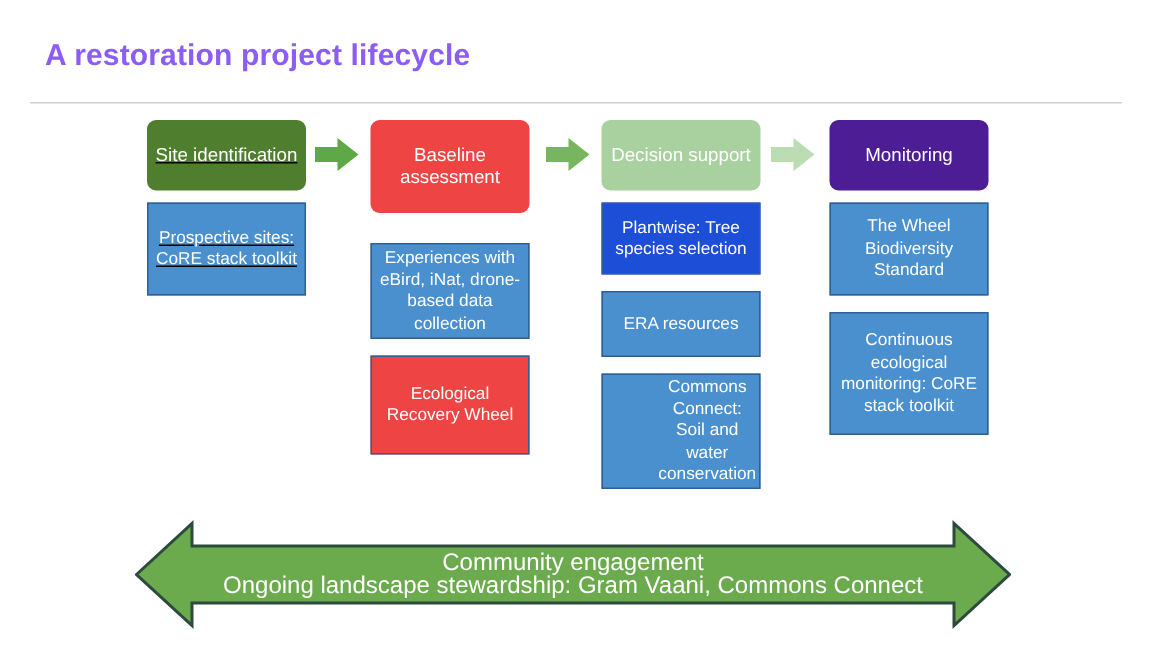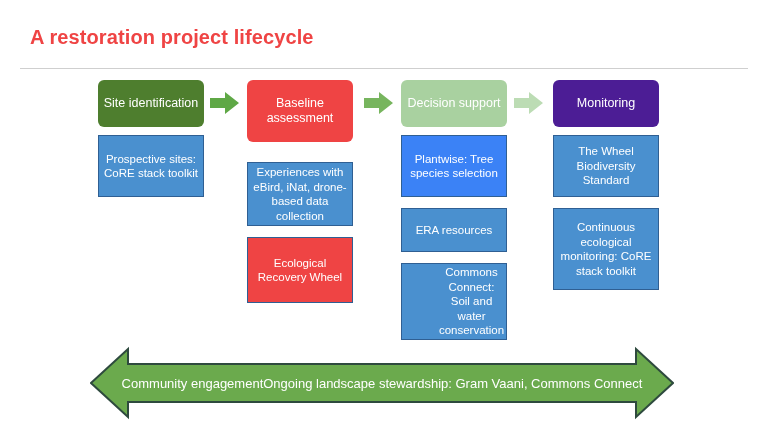--- a/index.html
+++ b/index.html
@@ -38,21 +38,21 @@
     height: 1px;
     background: #cfcfcf;
   }
 
   
   .column {
     position: absolute;
     top: 80px;
     width: 106px;
   }
-  .col-1 { left: 98px; }
+  .col-1 { left: 98px; text-decoration: underline; }
   .col-2 { left: 247px; }
   .col-3 { left: 401px; border-radius: 24px; }
   .col-4 { left: 553px; }
 
   .stage-header {
     width: 106px;
     border-radius: 6px;
     color: #ffffff;
     font-size: 12.5px;
     line-height: 15px;
@@ -100,56 +100,56 @@
     height: 74px;
   }
   .banner svg { display: block; }
   .banner-text {
     position: absolute;
     left: 0;
     top: 0;
     width: 584px;
     height: 74px;
     display: flex;
-    flex-direction: row;
+    flex-direction: column;
     align-items: center;
     justify-content: center;
     color: #ffffff;
-    font-size: 13px;
+    font-size: 16px;
     line-height: 15px;
     text-align: center;
     pointer-events: none;
   }
 </style>
 </head>
 <body>
 
 <div class="slide">
 
-  <div class="slide-title" style="color: #ef4444;">A restoration project lifecycle</div>
+  <div class="slide-title" style="color: #8b5cf6;">A restoration project lifecycle</div>
   <div class="divider" style="background: rgb(207, 207, 207);"></div>
 
   <div class="column col-1">
     <div class="stage-header" style="height: 47px; background: rgb(78, 126, 46);">Site identification</div>
   <div class="node" style="height: 62px; margin-top: 8px; background: rgb(74, 144, 207); border-color: rgb(47, 95, 147);">
         <span>Prospective sites: CoRE stack toolkit</span>
       </div>
     </div>
   <div class="column col-2">
     <div class="stage-header" style="height: 62px; background: #ef4444;">Baseline assessment</div>
   <div class="node" style="height: 64px; margin-top: 20px; background: rgb(74, 144, 207); border-color: rgb(47, 95, 147);">
         <span>Experiences with eBird, iNat, drone-based data collection</span>
       </div>
       <div class="node" style="height: 66px; margin-top: 11px; background: #ef4444; border-color: rgb(47, 95, 147);">
         <span>Ecological Recovery Wheel</span>
       </div>
     </div>
   <div class="column col-3">
     <div class="stage-header" style="height: 47px; background: rgb(169, 209, 160);">Decision support</div>
-  <div class="node" style="height: 62px; margin-top: 8px; background: #3b82f6; border-color: rgb(47, 95, 147);">
+  <div class="node" style="height: 48px; margin-top: 8px; background: #1d4ed8; border-color: rgb(47, 95, 147);">
         <span>Plantwise: Tree species selection</span>
       </div>
       <div class="node" style="height: 44px; margin-top: 11px; background: rgb(74, 144, 207); border-color: rgb(47, 95, 147);">
         <span>ERA resources</span>
       </div>
       <div class="node" style="height: 77px; margin-top: 11px; background: rgb(74, 144, 207); border-color: rgb(47, 95, 147); padding-left: 40px;">
         <span>Commons Connect: Soil and water conservation</span>
       </div>
     </div>
   <div class="column col-4">

